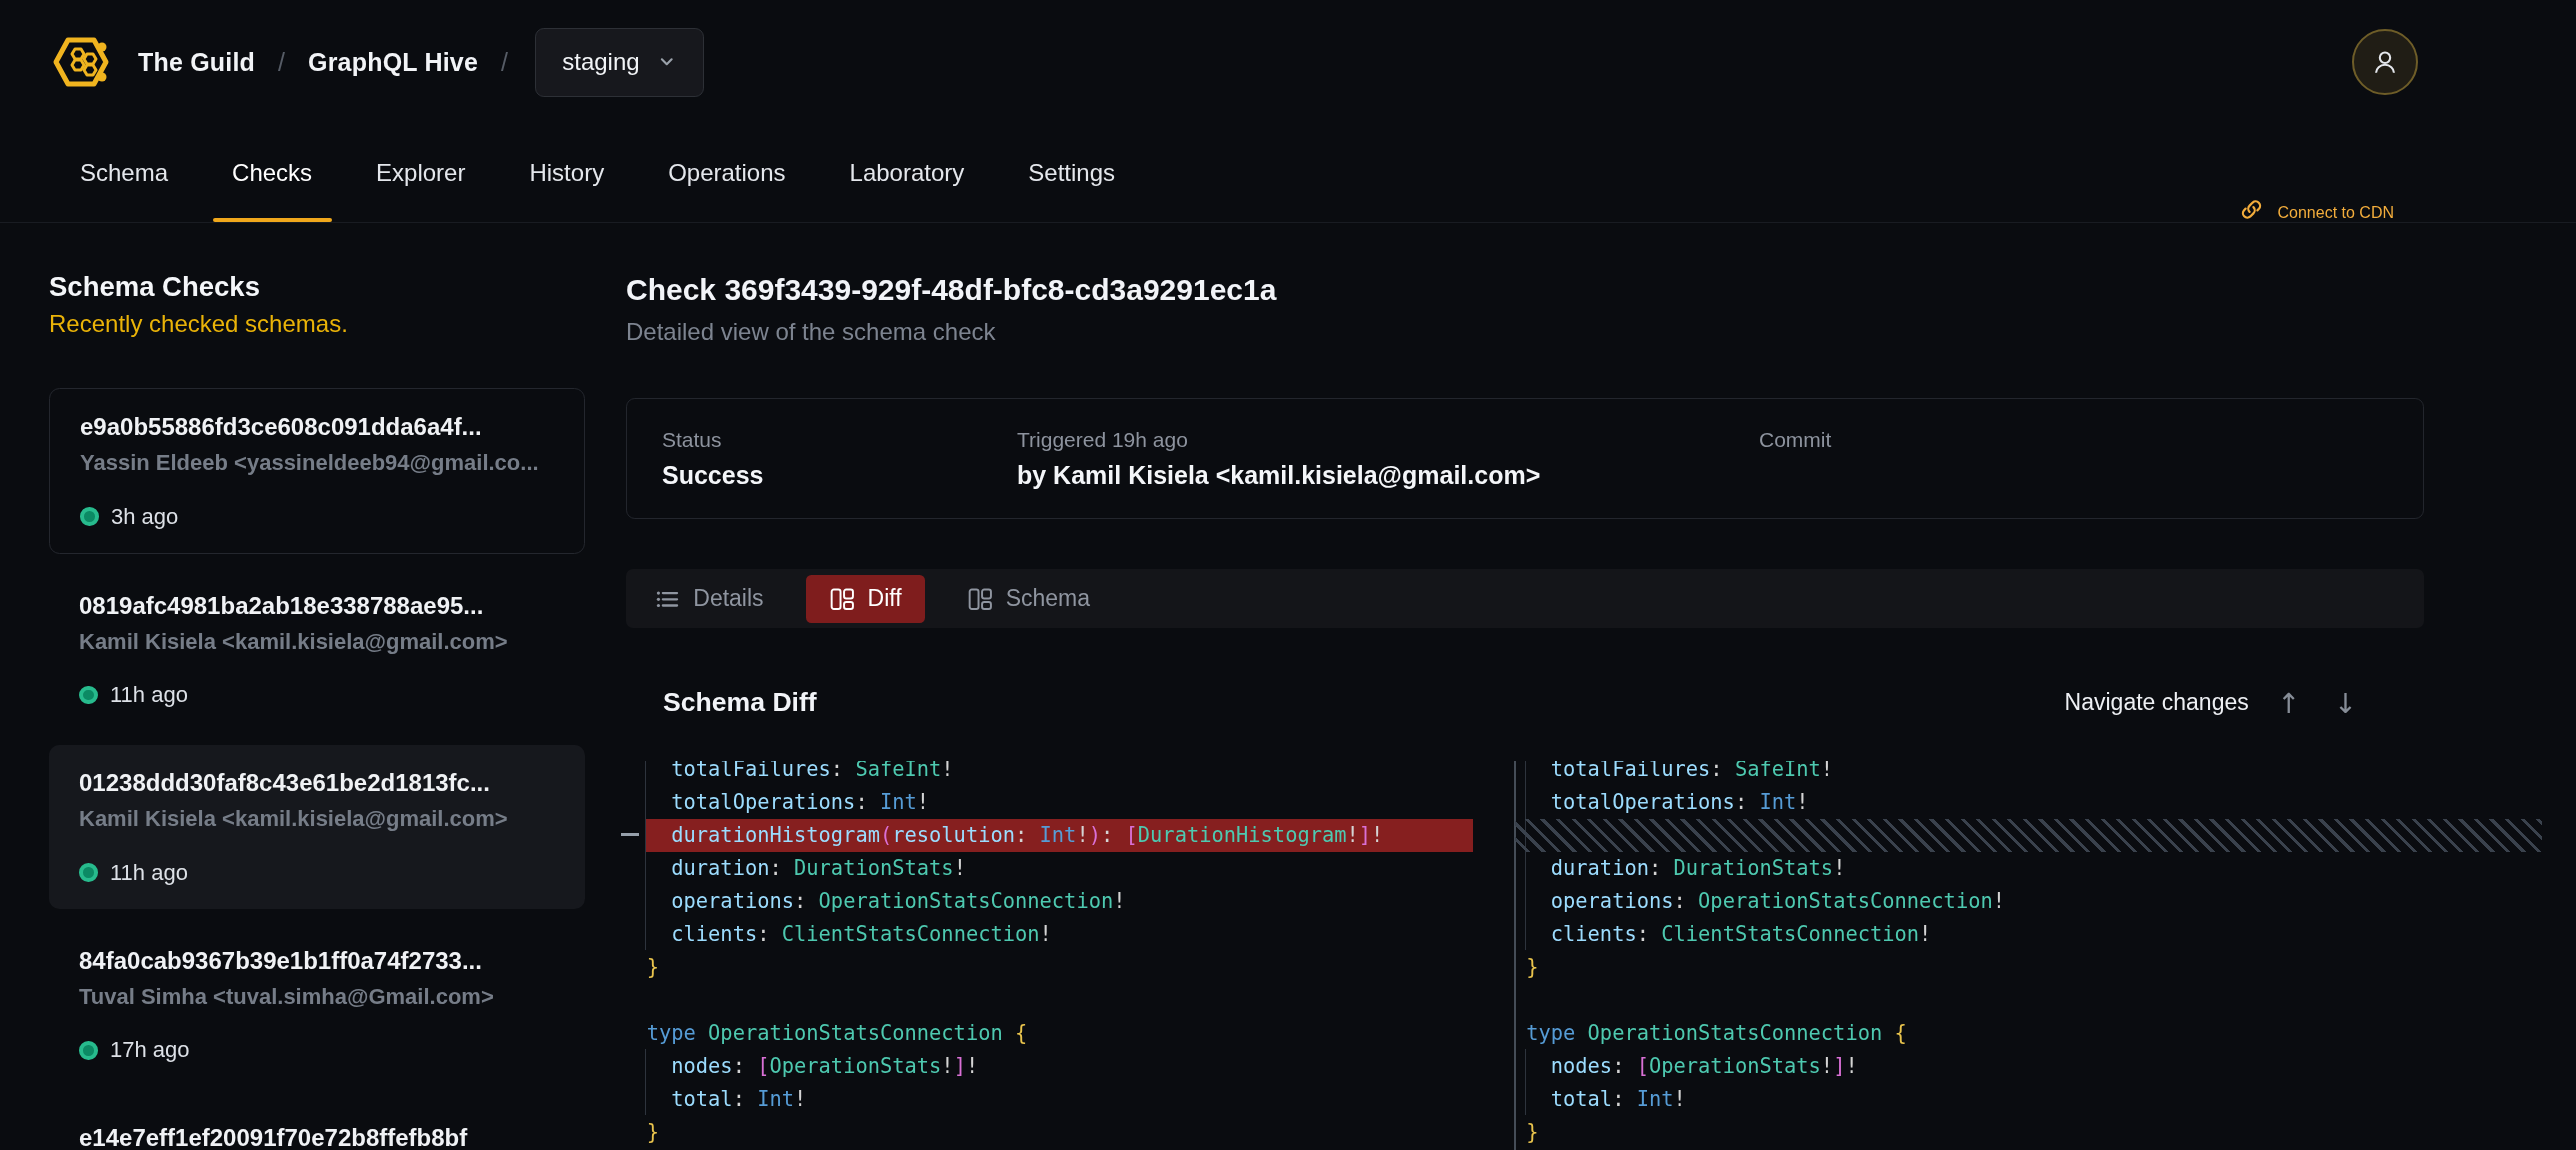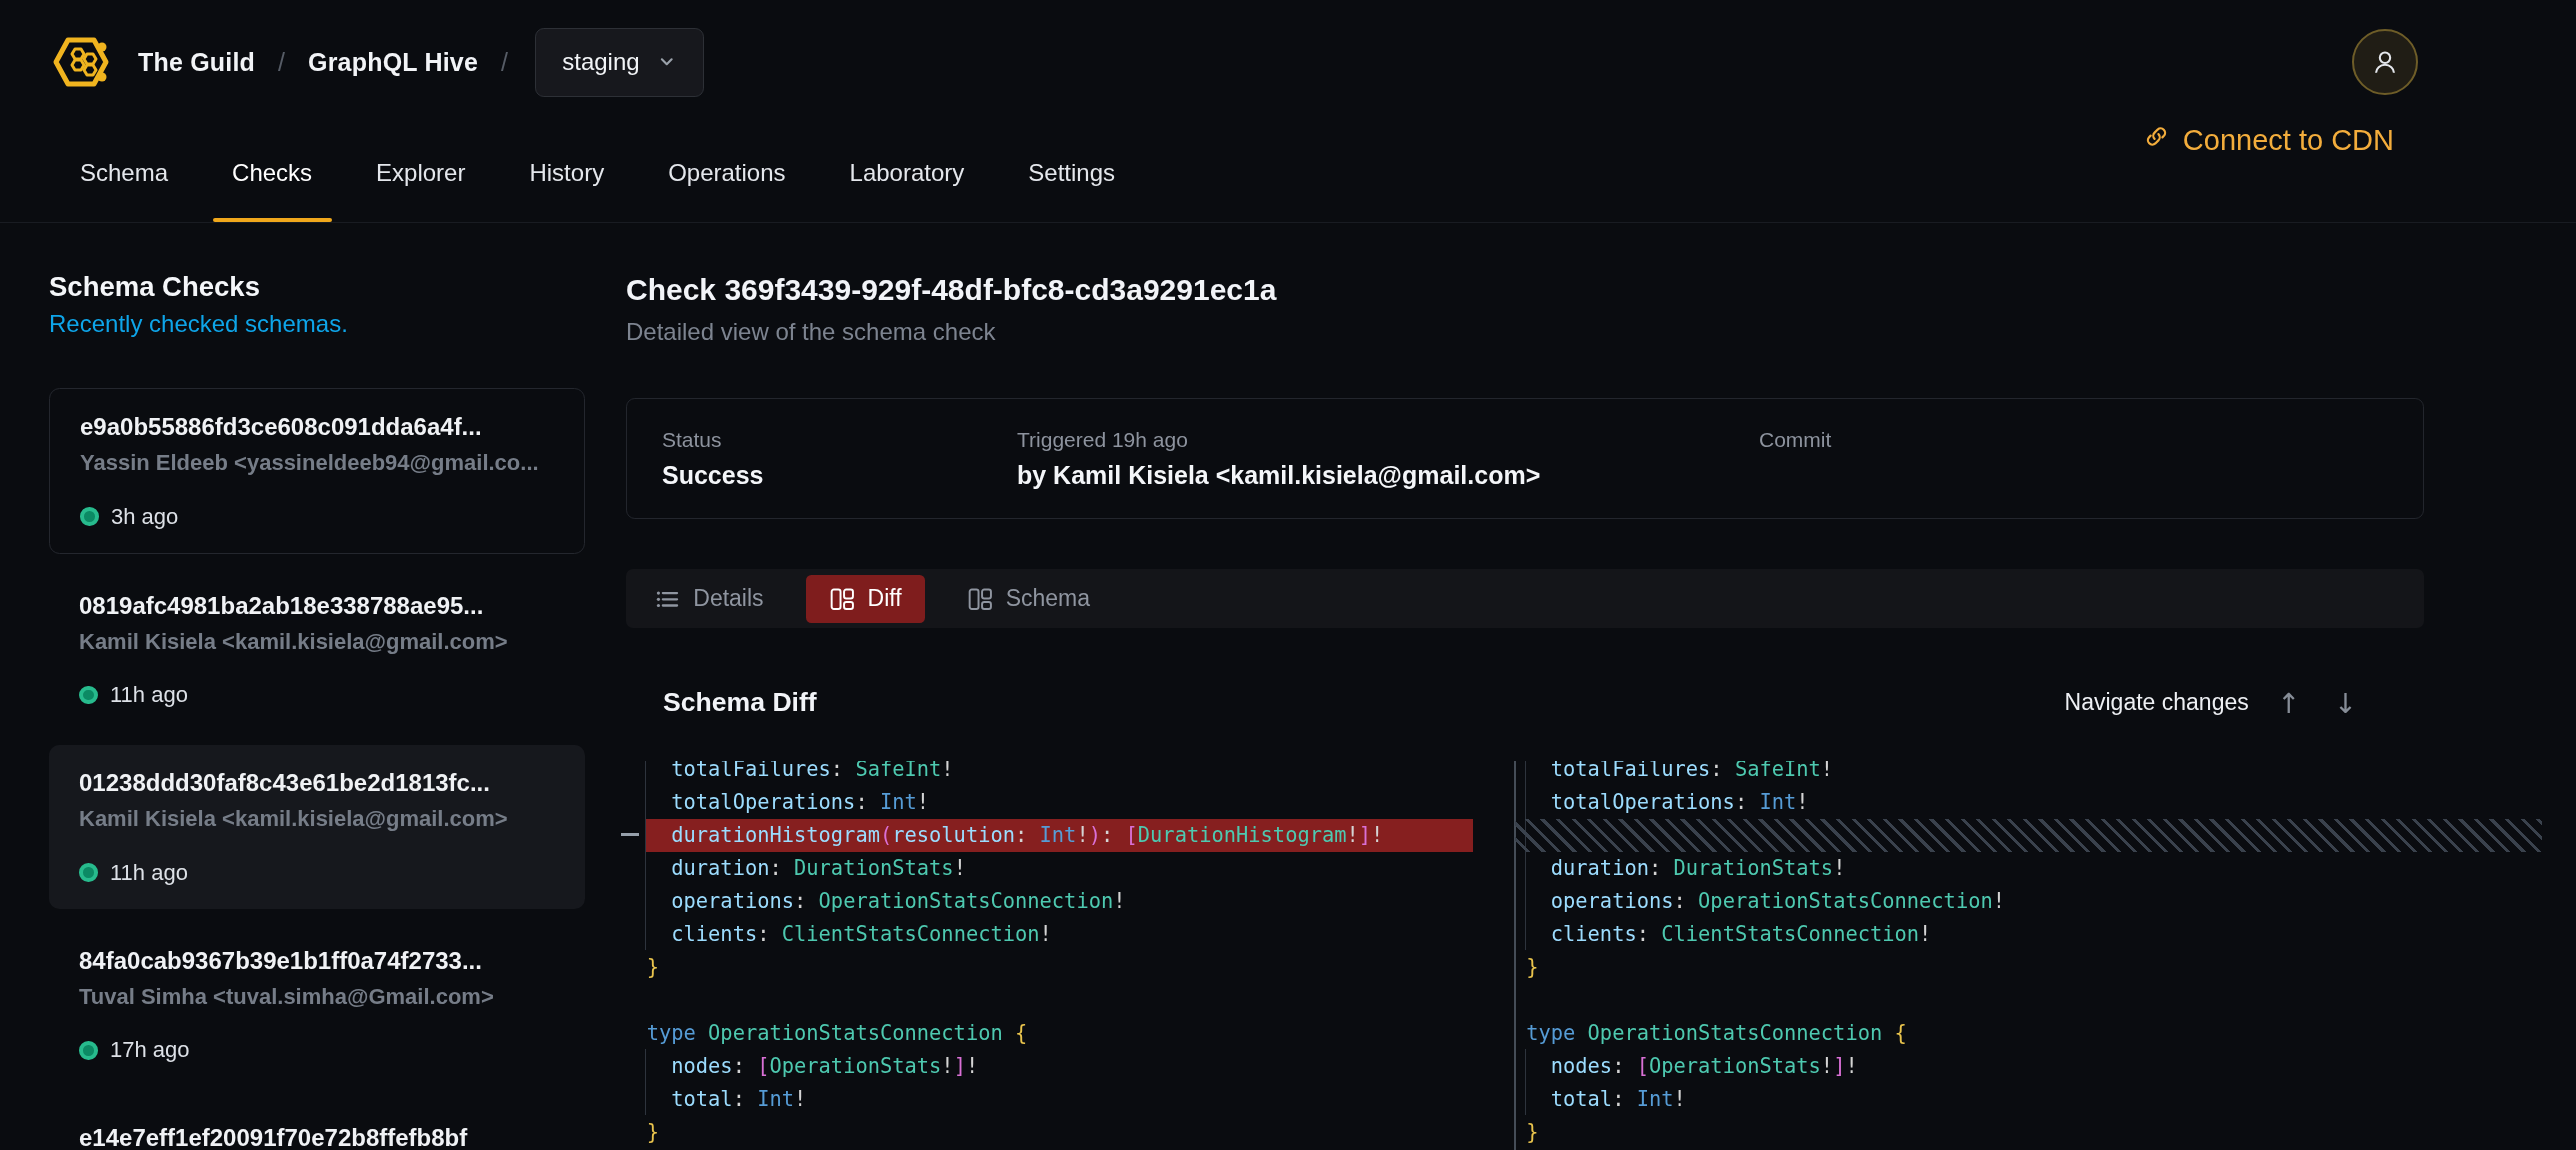--- a/index.html
+++ b/index.html
@@ -25,27 +25,27 @@
     background:#201d15; border:2.2px solid #6e5d28; display:flex; align-items:center; justify-content:center; cursor:pointer;
   }
   
   .primary-nav { height:99px; display:flex; align-items:stretch; gap:64px; padding:0 182px 0 80px;
     border-bottom:0.9px solid #191c22; }
   .nav-tab { display:flex; align-items:center; font-size:24px; color:#e4e7ec; font-weight:500;
     cursor:pointer; position:relative; }
   .nav-tab.active { color:#ffffff; }
   .nav-tab.active::after { content:""; position:absolute; left:-19.5px; right:-19.5px; bottom:0;
     height:4.4px; border-radius:2.7px; background:#f0a81c; }
-  .cdn-link { margin-left:auto; display:flex; align-items:flex-start; gap:14px; cursor:pointer;
-    font-size:29px; color:#f3ad3c; font-weight:500; }
+  .cdn-link { margin-left:auto; display:flex; align-items:flex-end; gap:14px; cursor:pointer;
+    font-size:16px; color:#f3ad3c; font-weight:500; }
   
   .content { display:flex; padding:0 152px 0 49px; align-items:flex-start; }
   .sidebar { width:536px; flex:0 0 auto; }
   .sidebar h2 { margin-top:48px; font-size:27.5px; font-weight:700; color:#f4f6f9; }
-  .sidebar .sub { margin-top:7px; font-size:24px; color:#0ea5e9; }
+  .sidebar .sub { margin-top:7px; font-size:24px; color:#eab308; }
   .check-list { margin-top:50px; display:flex; flex-direction:column; gap:14px; }
   .check-item { border-radius:10.6px; padding:23px 30px; cursor:pointer; }
   .check-item.outlined { border:1.3px solid #24272e; }
   .check-item.selected { background:#16181d; }
   .check-hash { font-size:24px; font-weight:600; color:#f0f2f5; line-height:30px;
     white-space:nowrap; overflow:hidden; }
   .check-author { margin-top:7px; font-size:22px; color:#767d88; line-height:28px;
     white-space:nowrap; overflow:hidden;font-weight:bold; }
   .check-meta { margin-top:26.6px; display:flex; align-items:center; gap:12.4px; }
   .dot { width:18.6px; height:18.6px; border-radius:50%; background:#0c8a64; border:4.4px solid #27bb8d; }

